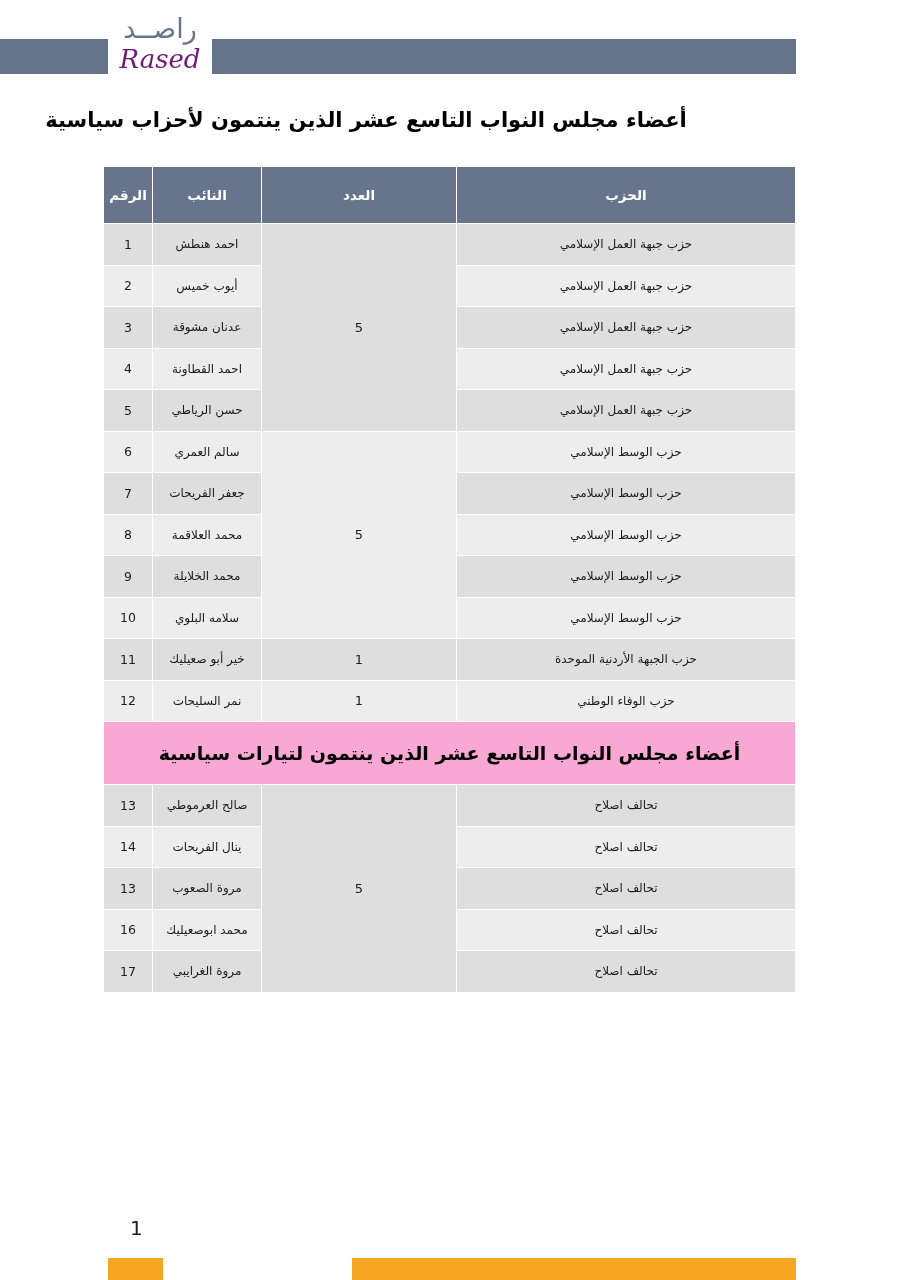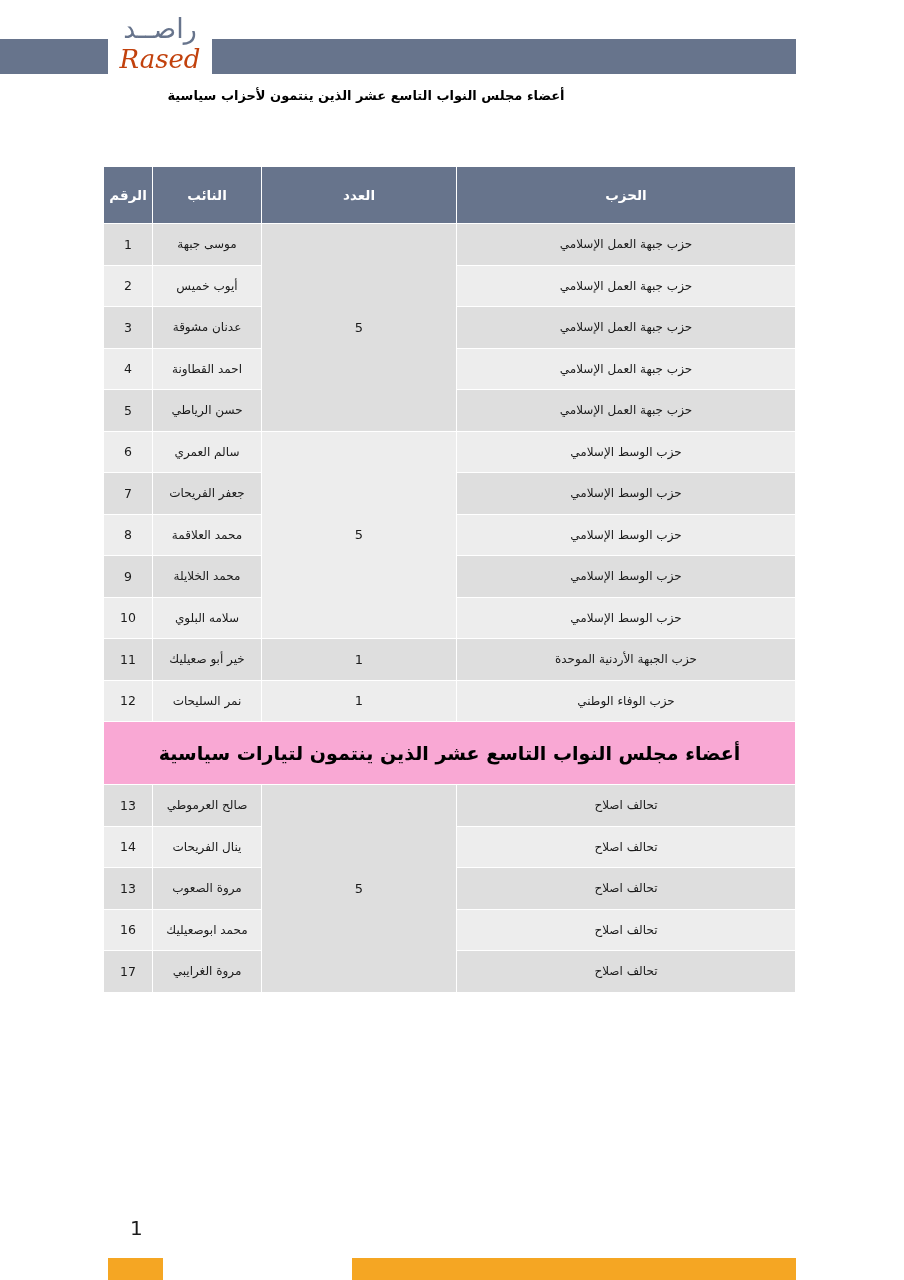--- a/index.html
+++ b/index.html
@@ -55,37 +55,37 @@
     color: #67748c;
     font-size: 27px;
     line-height: 34px;
     letter-spacing: 0px;
     font-family: "DejaVu Sans", "Liberation Sans", sans-serif;
     direction: rtl;
     padding-top: 4px;
   }
   .logo-latin {
     display: block;
-    color: #c2410c;
+    color: #701a75;
     font-size: 26px;
     line-height: 30px;
     font-style: italic;
     font-family: "DejaVu Serif", "Liberation Serif", serif;
     direction: ltr;
     margin-top: -2px;
   }
 
   
   .doc-title {
     position: absolute;
-    top: 88px;
+    top: 108px;
     left: 0;
     width: 732px;
     text-align: center;
-    font-size: 13px;
+    font-size: 21px;
     font-weight: bold;
     color: #000000;
     direction: rtl;
     font-family: "DejaVu Sans", "Liberation Sans", sans-serif;
   }
 
   
   .table-wrap {
     position: absolute;
     top: 166px;
@@ -197,21 +197,21 @@
         <th class="col-party">الحزب</th>
         <th class="col-count">العدد</th>
         <th class="col-deputy">النائب</th>
         <th class="col-num">الرقم</th>
       </tr>
     </thead>
     <tbody id="table-body">
         <tr class="row-dark">
           <td class="cell-party">حزب جبهة العمل الإسلامي</td>
           <td class="cell-count count-dark" rowspan="5">5</td>
-          <td class="cell-deputy">موسى جبهة</td>
+          <td class="cell-deputy">احمد هنطش</td>
           <td class="cell-num">1</td>
         </tr>
         <tr class="row-light">
           <td class="cell-party">حزب جبهة العمل الإسلامي</td>
           <td class="cell-deputy">أيوب خميس</td>
           <td class="cell-num">2</td>
         </tr>
         <tr class="row-dark">
           <td class="cell-party">حزب جبهة العمل الإسلامي</td>
           <td class="cell-deputy">عدنان مشوقة</td>

